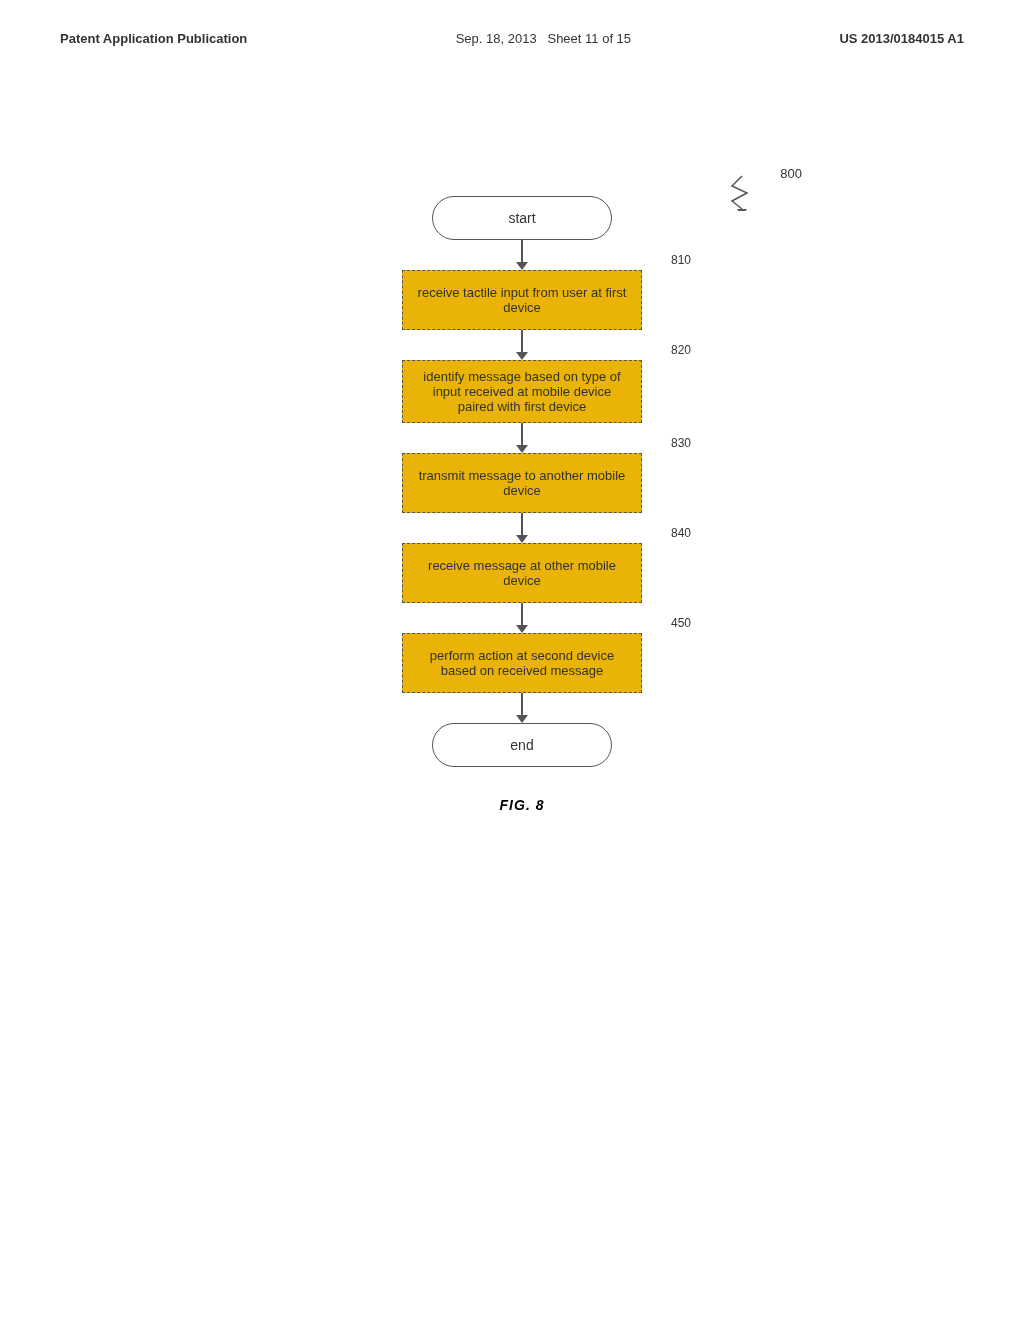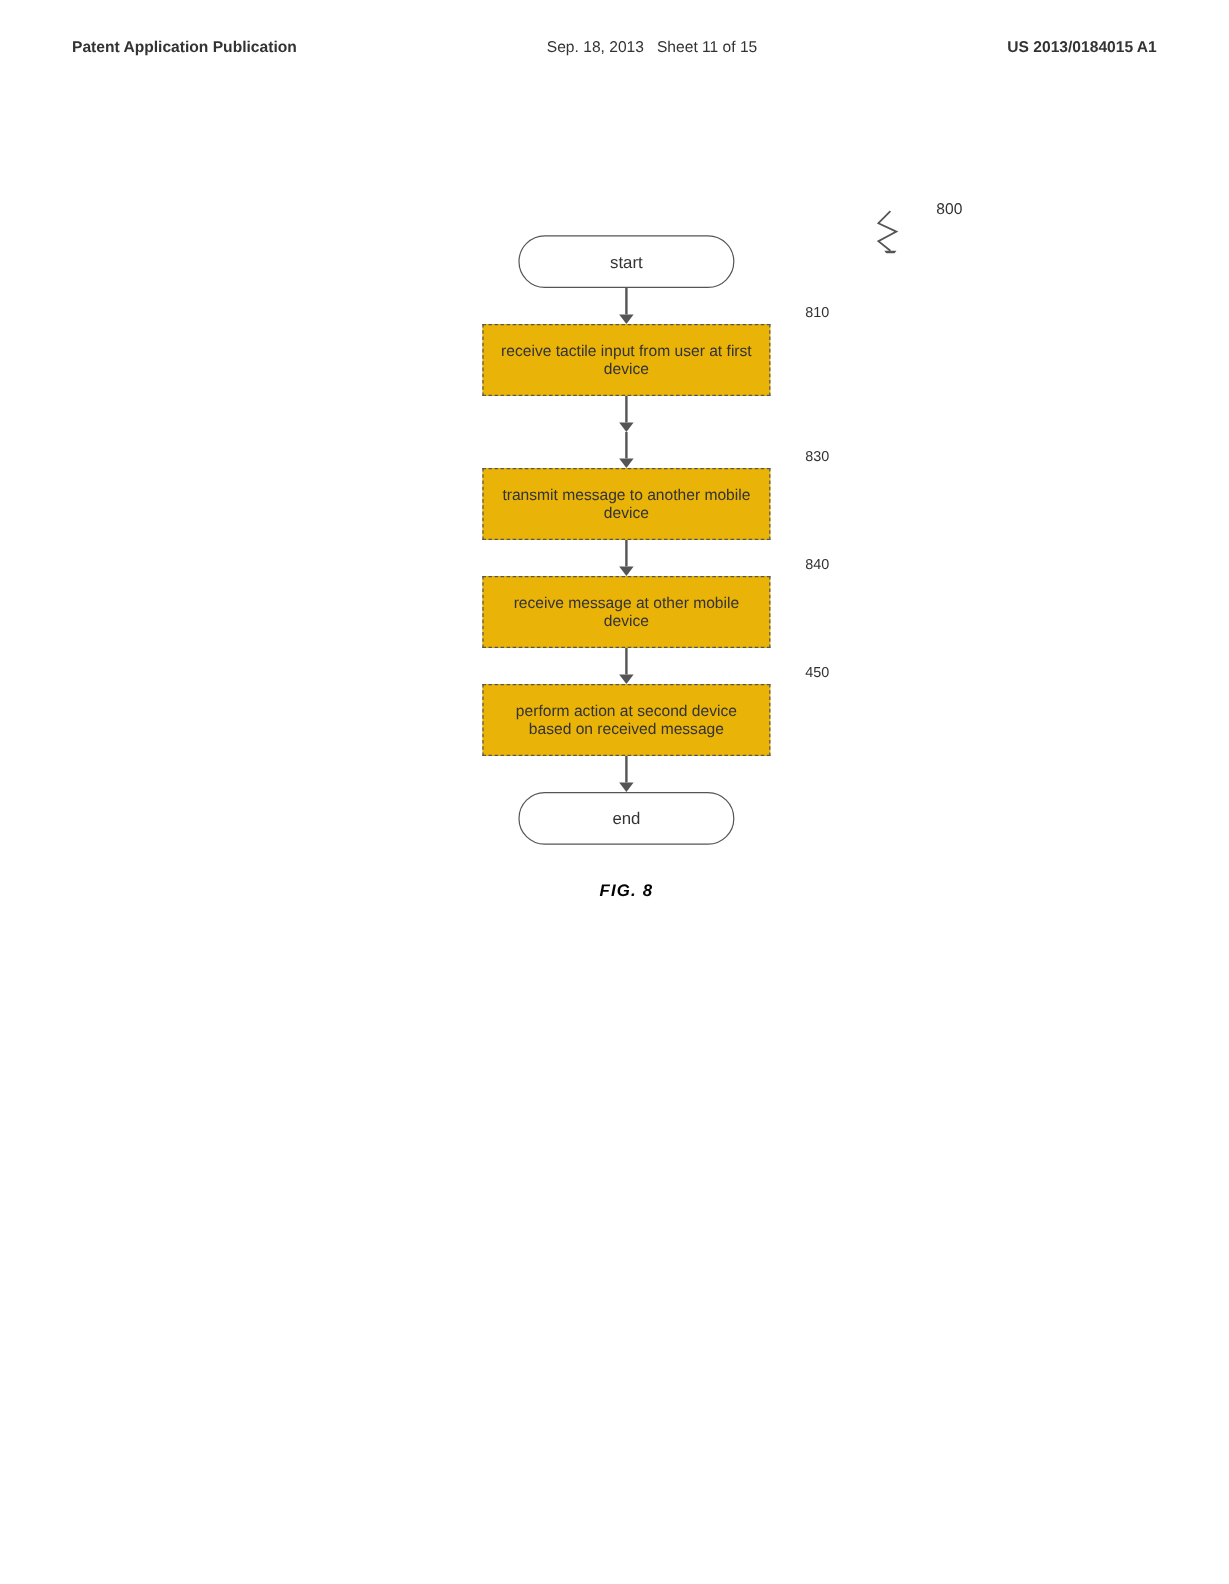--- a/index.html
+++ b/index.html
@@ -166,20 +166,24 @@
 
       <div class="arrow"></div>
 
       <div class="shape-process">
         <span class="step-label">810</span>
         <span>receive tactile input from user at first device</span>
       </div>
 
       <div class="arrow"></div>
 
+      <div class="shape-process">
+        <span class="step-label">820</span>
+        <span>identify message based on type of input received at mobile device paired with first device</span>
+      </div>
 
       <div class="arrow"></div>
 
       <div class="shape-process">
         <span class="step-label">830</span>
         <span>transmit message to another mobile device</span>
       </div>
 
       <div class="arrow"></div>
 

